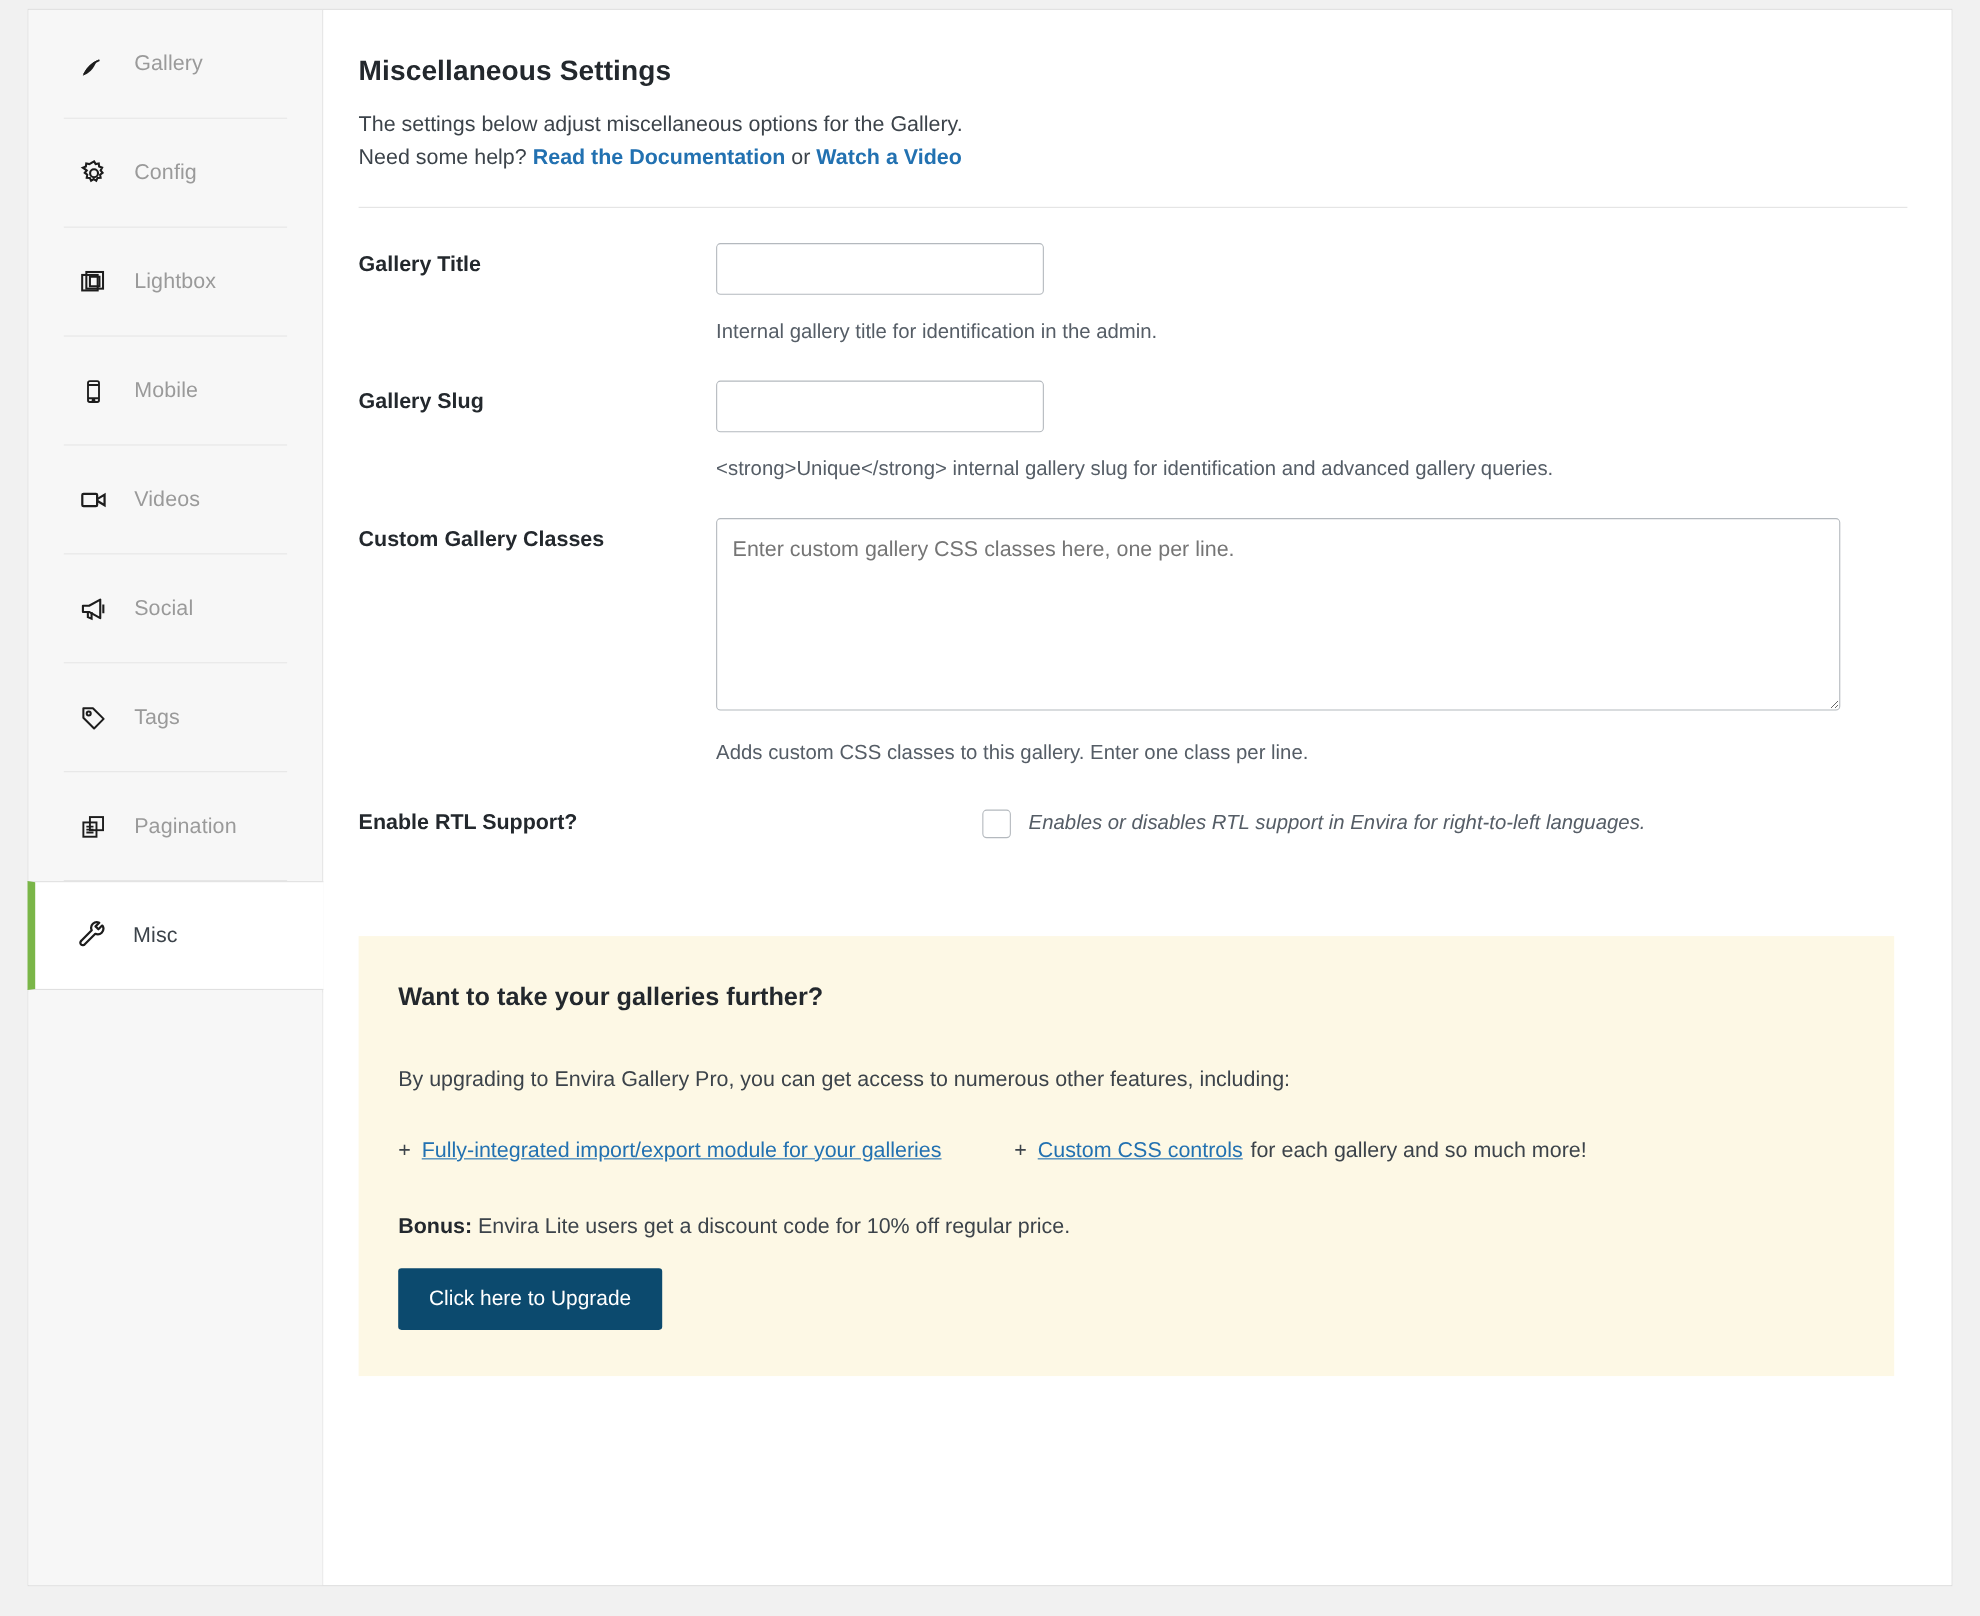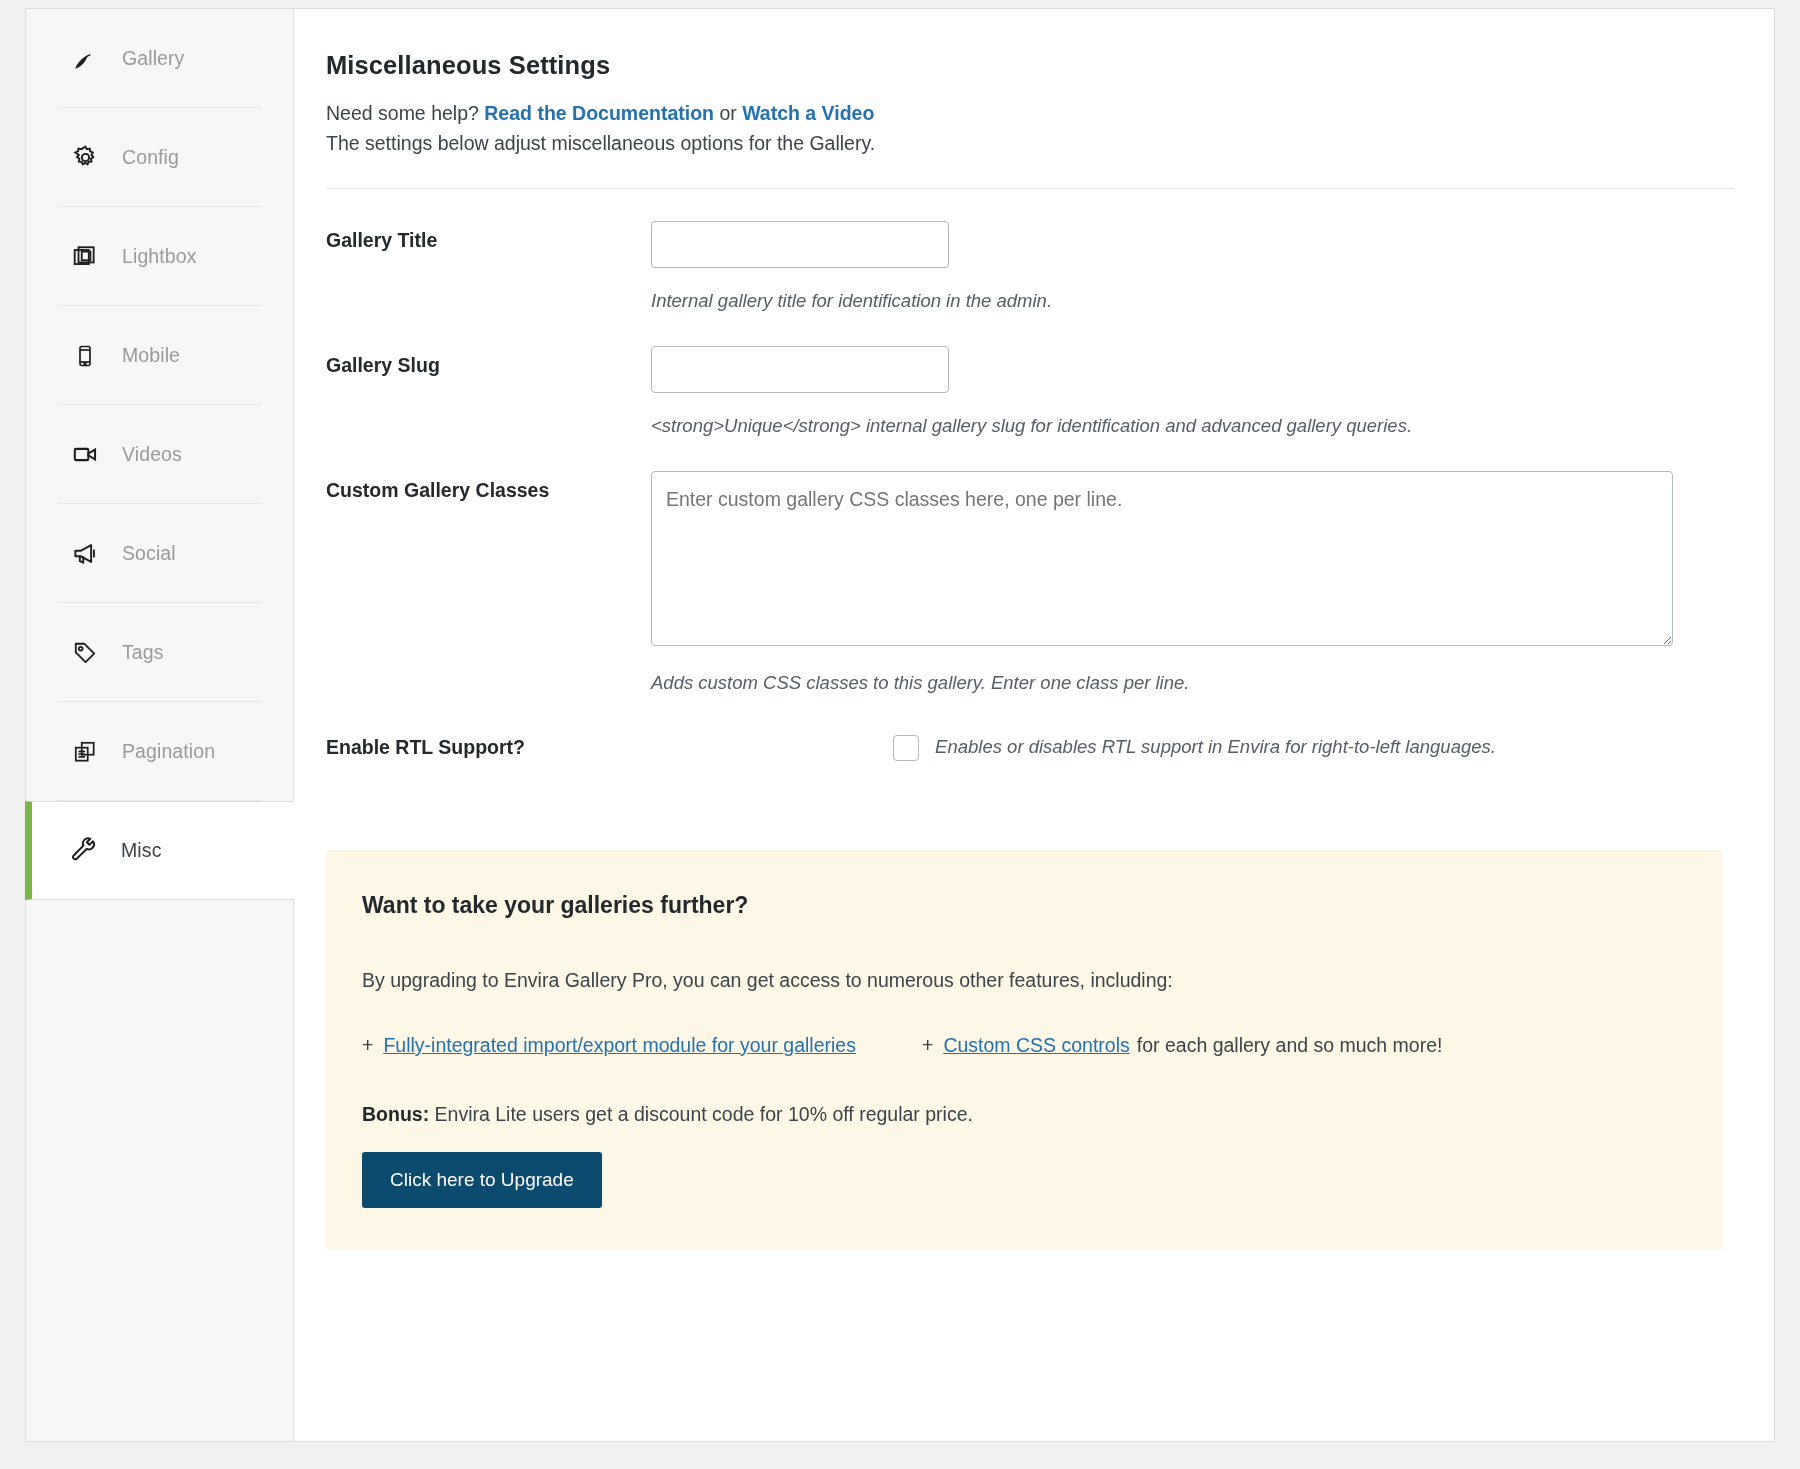--- a/index.html
+++ b/index.html
@@ -143,21 +143,20 @@
     border: 1px solid #b4b9be;
     border-radius: 4px;
     background: #fff;
     font-size: 18px;
     padding: 4px 12px;
     font-family: "Liberation Sans", sans-serif;
     color: #32373c;
     outline: none;
   }
   .help-text {
-    font-style: italic;
     font-size: 18.5px;
     color: #555d66;
     margin-top: 20px;
     line-height: 1.4;
   }
 
   .textarea-box {
     width: 1022px;
     height: 175px;
     border: 1px solid #b4b9be;
@@ -366,27 +365,27 @@
       </li>
 
     </ul>
   </nav>
 
   <main class="content">
 
     <h1 class="page-title">Miscellaneous Settings</h1>
 
     <div class="intro-line">
+      <span>The settings below adjust miscellaneous options for the Gallery.</span>
+    </div>
+    <div class="intro-line">
       <span>Need some help?</span>
       <a href="#">Read the Documentation</a>
       <span>or</span>
       <a href="#">Watch a Video</a>
-    </div>
-    <div class="intro-line">
-      <span>The settings below adjust miscellaneous options for the Gallery.</span>
     </div>
 
     <hr class="hr-sep">
 
     <div class="form-row">
       <div class="form-label">Gallery Title</div>
       <div class="form-field">
         <input class="text-input" type="text" placeholder="" style="">
         <div class="help-text">Internal gallery title for identification in the admin.</div>
       </div>

